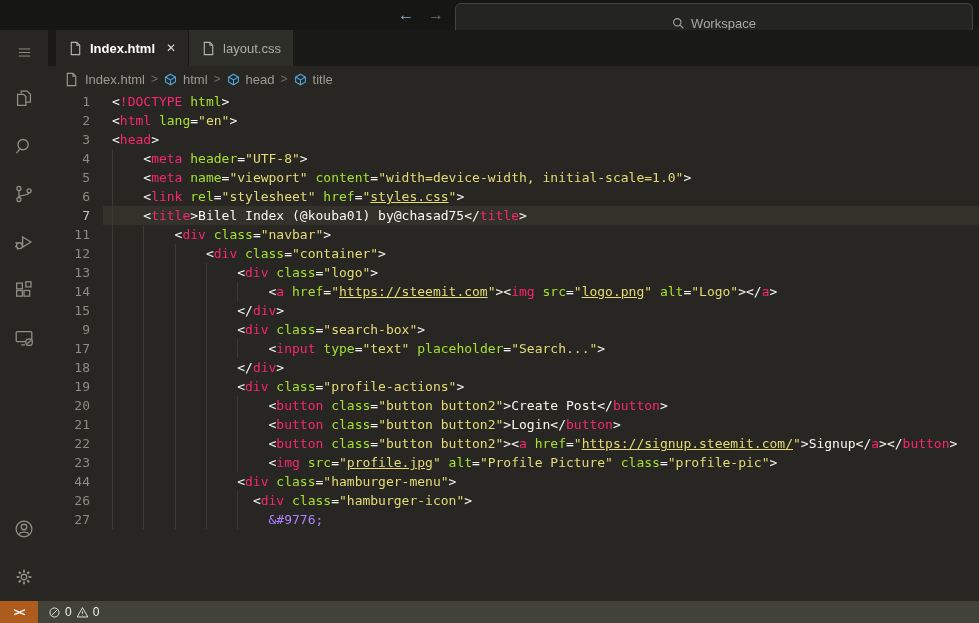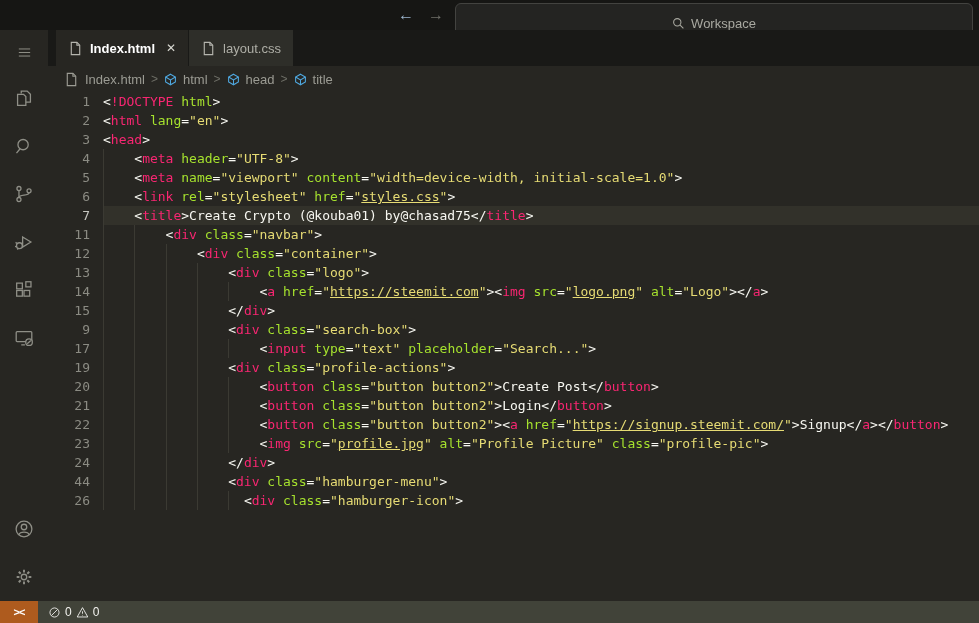--- a/index.html
+++ b/index.html
@@ -39,21 +39,21 @@
   .breadcrumb svg.file { stroke:#9c9c94; fill:none; stroke-width:1.2; }
   .breadcrumb svg.cube { stroke:var(--symbolBlue); fill:none; stroke-width:1.3; }
 
   
   .editor { position:absolute; left:48px; top:92px; right:0; bottom:22px; overflow:hidden;
     font-family:"DejaVu Sans Mono",monospace; font-size:13px; line-height:19px; }
   .cl { height:19px; white-space:pre; }
   .cl.cur { background:linear-gradient(to right, transparent 0 55px, var(--linehl) 55px); }
   .ln { display:inline-block; width:42px; text-align:right; color:var(--gutter); user-select:none; }
   .cl.cur .ln { color:var(--gutterActive); }
-  .lc { margin-left:13px; }
+  .lc { margin-left:22px; }
   .ind { display:inline-block; height:19px; vertical-align:top;
     background-image:repeating-linear-gradient(to right, var(--guide) 0, var(--guide) 1px, transparent 1px, transparent 4ch); }
   .tk-p    { color:var(--punct); }
   .tk-tag  { color:var(--tag); }
   .tk-attr { color:var(--attr); }
   .tk-str  { color:var(--str); }
   .tk-link { color:var(--str); text-decoration:underline; }
   .tk-text { color:var(--text); }
   .tk-ent  { color:var(--ent); }
 
@@ -239,36 +239,37 @@
       <span>title</span>
     </div>
 
   <div class="editor">
       <div class="cl"><span class="ln">1</span><span class="lc"><span class="tk-p">&lt;</span><span class="tk-tag">!DOCTYPE</span><span class="tk-attr"> html</span><span class="tk-p">&gt;</span></span></div>
       <div class="cl"><span class="ln">2</span><span class="lc"><span class="tk-p">&lt;</span><span class="tk-tag">html</span><span class="tk-attr"> lang</span><span class="tk-p">=</span><span class="tk-str">"en"</span><span class="tk-p">&gt;</span></span></div>
       <div class="cl"><span class="ln">3</span><span class="lc"><span class="tk-p">&lt;</span><span class="tk-tag">head</span><span class="tk-p">&gt;</span></span></div>
       <div class="cl"><span class="ln">4</span><span class="lc"><span class="ind" style="width: 4ch;"></span><span class="tk-p">&lt;</span><span class="tk-tag">meta</span><span class="tk-attr"> header</span><span class="tk-p">=</span><span class="tk-str">"UTF-8"</span><span class="tk-p">&gt;</span></span></div>
       <div class="cl"><span class="ln">5</span><span class="lc"><span class="ind" style="width: 4ch;"></span><span class="tk-p">&lt;</span><span class="tk-tag">meta</span><span class="tk-attr"> name</span><span class="tk-p">=</span><span class="tk-str">"viewport"</span><span class="tk-attr"> content</span><span class="tk-p">=</span><span class="tk-str">"width=device-width, initial-scale=1.0"</span><span class="tk-p">&gt;</span></span></div>
       <div class="cl"><span class="ln">6</span><span class="lc"><span class="ind" style="width: 4ch;"></span><span class="tk-p">&lt;</span><span class="tk-tag">link</span><span class="tk-attr"> rel</span><span class="tk-p">=</span><span class="tk-str">"stylesheet"</span><span class="tk-attr"> href</span><span class="tk-p">=</span><span class="tk-str">"</span><span class="tk-link">styles.css</span><span class="tk-str">"</span><span class="tk-p">&gt;</span></span></div>
-      <div class="cl cur"><span class="ln">7</span><span class="lc"><span class="ind" style="width: 4ch;"></span><span class="tk-p">&lt;</span><span class="tk-tag">title</span><span class="tk-p">&gt;</span><span class="tk-text">Create Crypto (@kouba01) by@chasad75</span><span class="tk-p">&lt;/</span><span class="tk-tag">title</span><span class="tk-p">&gt;</span></span></div>
+      <div class="cl cur"><span class="ln">7</span><span class="lc"><span class="ind" style="width: 4ch;"></span><span class="tk-p">&lt;</span><span class="tk-tag">title</span><span class="tk-p">&gt;</span><span class="tk-text">Bilel Index (@kouba01) by@chasad75</span><span class="tk-p">&lt;/</span><span class="tk-tag">title</span><span class="tk-p">&gt;</span></span></div>
       <div class="cl"><span class="ln">11</span><span class="lc"><span class="ind" style="width: 8ch;"></span><span class="tk-p">&lt;</span><span class="tk-tag">div</span><span class="tk-attr"> class</span><span class="tk-p">=</span><span class="tk-str">"navbar"</span><span class="tk-p">&gt;</span></span></div>
       <div class="cl"><span class="ln">12</span><span class="lc"><span class="ind" style="width: 12ch;"></span><span class="tk-p">&lt;</span><span class="tk-tag">div</span><span class="tk-attr"> class</span><span class="tk-p">=</span><span class="tk-str">"container"</span><span class="tk-p">&gt;</span></span></div>
       <div class="cl"><span class="ln">13</span><span class="lc"><span class="ind" style="width: 16ch;"></span><span class="tk-p">&lt;</span><span class="tk-tag">div</span><span class="tk-attr"> class</span><span class="tk-p">=</span><span class="tk-str">"logo"</span><span class="tk-p">&gt;</span></span></div>
       <div class="cl"><span class="ln">14</span><span class="lc"><span class="ind" style="width: 20ch;"></span><span class="tk-p">&lt;</span><span class="tk-tag">a</span><span class="tk-attr"> href</span><span class="tk-p">=</span><span class="tk-str">"</span><span class="tk-link">https://steemit.com</span><span class="tk-str">"</span><span class="tk-p">&gt;&lt;</span><span class="tk-tag">img</span><span class="tk-attr"> src</span><span class="tk-p">=</span><span class="tk-str">"</span><span class="tk-link">logo.png</span><span class="tk-str">"</span><span class="tk-attr"> alt</span><span class="tk-p">=</span><span class="tk-str">"Logo"</span><span class="tk-p">&gt;&lt;/</span><span class="tk-tag">a</span><span class="tk-p">&gt;</span></span></div>
       <div class="cl"><span class="ln">15</span><span class="lc"><span class="ind" style="width: 16ch;"></span><span class="tk-p">&lt;/</span><span class="tk-tag">div</span><span class="tk-p">&gt;</span></span></div>
       <div class="cl"><span class="ln">9</span><span class="lc"><span class="ind" style="width: 16ch;"></span><span class="tk-p">&lt;</span><span class="tk-tag">div</span><span class="tk-attr"> class</span><span class="tk-p">=</span><span class="tk-str">"search-box"</span><span class="tk-p">&gt;</span></span></div>
       <div class="cl"><span class="ln">17</span><span class="lc"><span class="ind" style="width: 20ch;"></span><span class="tk-p">&lt;</span><span class="tk-tag">input</span><span class="tk-attr"> type</span><span class="tk-p">=</span><span class="tk-str">"text"</span><span class="tk-attr"> placeholder</span><span class="tk-p">=</span><span class="tk-str">"Search..."</span><span class="tk-p">&gt;</span></span></div>
+      <div class="cl"><span class="ln">18</span><span class="lc"><span class="ind" style="width: 16ch;"></span><span class="tk-p">&lt;/</span><span class="tk-tag">div</span><span class="tk-p">&gt;</span></span></div>
       <div class="cl"><span class="ln">19</span><span class="lc"><span class="ind" style="width: 16ch;"></span><span class="tk-p">&lt;</span><span class="tk-tag">div</span><span class="tk-attr"> class</span><span class="tk-p">=</span><span class="tk-str">"profile-actions"</span><span class="tk-p">&gt;</span></span></div>
       <div class="cl"><span class="ln">20</span><span class="lc"><span class="ind" style="width: 20ch;"></span><span class="tk-p">&lt;</span><span class="tk-tag">button</span><span class="tk-attr"> class</span><span class="tk-p">=</span><span class="tk-str">"button button2"</span><span class="tk-p">&gt;</span><span class="tk-text">Create Post</span><span class="tk-p">&lt;/</span><span class="tk-tag">button</span><span class="tk-p">&gt;</span></span></div>
       <div class="cl"><span class="ln">21</span><span class="lc"><span class="ind" style="width: 20ch;"></span><span class="tk-p">&lt;</span><span class="tk-tag">button</span><span class="tk-attr"> class</span><span class="tk-p">=</span><span class="tk-str">"button button2"</span><span class="tk-p">&gt;</span><span class="tk-text">Login</span><span class="tk-p">&lt;/</span><span class="tk-tag">button</span><span class="tk-p">&gt;</span></span></div>
       <div class="cl"><span class="ln">22</span><span class="lc"><span class="ind" style="width: 20ch;"></span><span class="tk-p">&lt;</span><span class="tk-tag">button</span><span class="tk-attr"> class</span><span class="tk-p">=</span><span class="tk-str">"button button2"</span><span class="tk-p">&gt;&lt;</span><span class="tk-tag">a</span><span class="tk-attr"> href</span><span class="tk-p">=</span><span class="tk-str">"</span><span class="tk-link">https://signup.steemit.com/</span><span class="tk-str">"</span><span class="tk-p">&gt;</span><span class="tk-text">Signup</span><span class="tk-p">&lt;/</span><span class="tk-tag">a</span><span class="tk-p">&gt;&lt;/</span><span class="tk-tag">button</span><span class="tk-p">&gt;</span></span></div>
       <div class="cl"><span class="ln">23</span><span class="lc"><span class="ind" style="width: 20ch;"></span><span class="tk-p">&lt;</span><span class="tk-tag">img</span><span class="tk-attr"> src</span><span class="tk-p">=</span><span class="tk-str">"</span><span class="tk-link">profile.jpg</span><span class="tk-str">"</span><span class="tk-attr"> alt</span><span class="tk-p">=</span><span class="tk-str">"Profile Picture"</span><span class="tk-attr"> class</span><span class="tk-p">=</span><span class="tk-str">"profile-pic"</span><span class="tk-p">&gt;</span></span></div>
-      <div class="cl"><span class="ln">24</span><span class="lc"><span class="ind" style="width: 16ch;"></span><span class="tk-p">&lt;/</span><span class="tk-tag">div</span><span class="tk-p">&gt;</span></span></div>
       <div class="cl"><span class="ln">44</span><span class="lc"><span class="ind" style="width: 16ch;"></span><span class="tk-p">&lt;</span><span class="tk-tag">div</span><span class="tk-attr"> class</span><span class="tk-p">=</span><span class="tk-str">"hamburger-menu"</span><span class="tk-p">&gt;</span></span></div>
       <div class="cl"><span class="ln">26</span><span class="lc"><span class="ind" style="width: 18ch;"></span><span class="tk-p">&lt;</span><span class="tk-tag">div</span><span class="tk-attr"> class</span><span class="tk-p">=</span><span class="tk-str">"hamburger-icon"</span><span class="tk-p">&gt;</span></span></div>
+      <div class="cl"><span class="ln">27</span><span class="lc"><span class="ind" style="width: 20ch;"></span><span class="tk-ent">&amp;#9776;</span></span></div>
     </div>
 
   <div class="statusbar">
     <div class="remote">&gt;&lt;</div>
     <div class="problems">
       <svg width="13" height="13" viewBox="0 0 16 16">
         <circle cx="8" cy="8" r="5.6"></circle>
           <line x1="4.2" y1="11.8" x2="11.8" y2="4.2"></line>
       </svg>
       <span>0</span>

